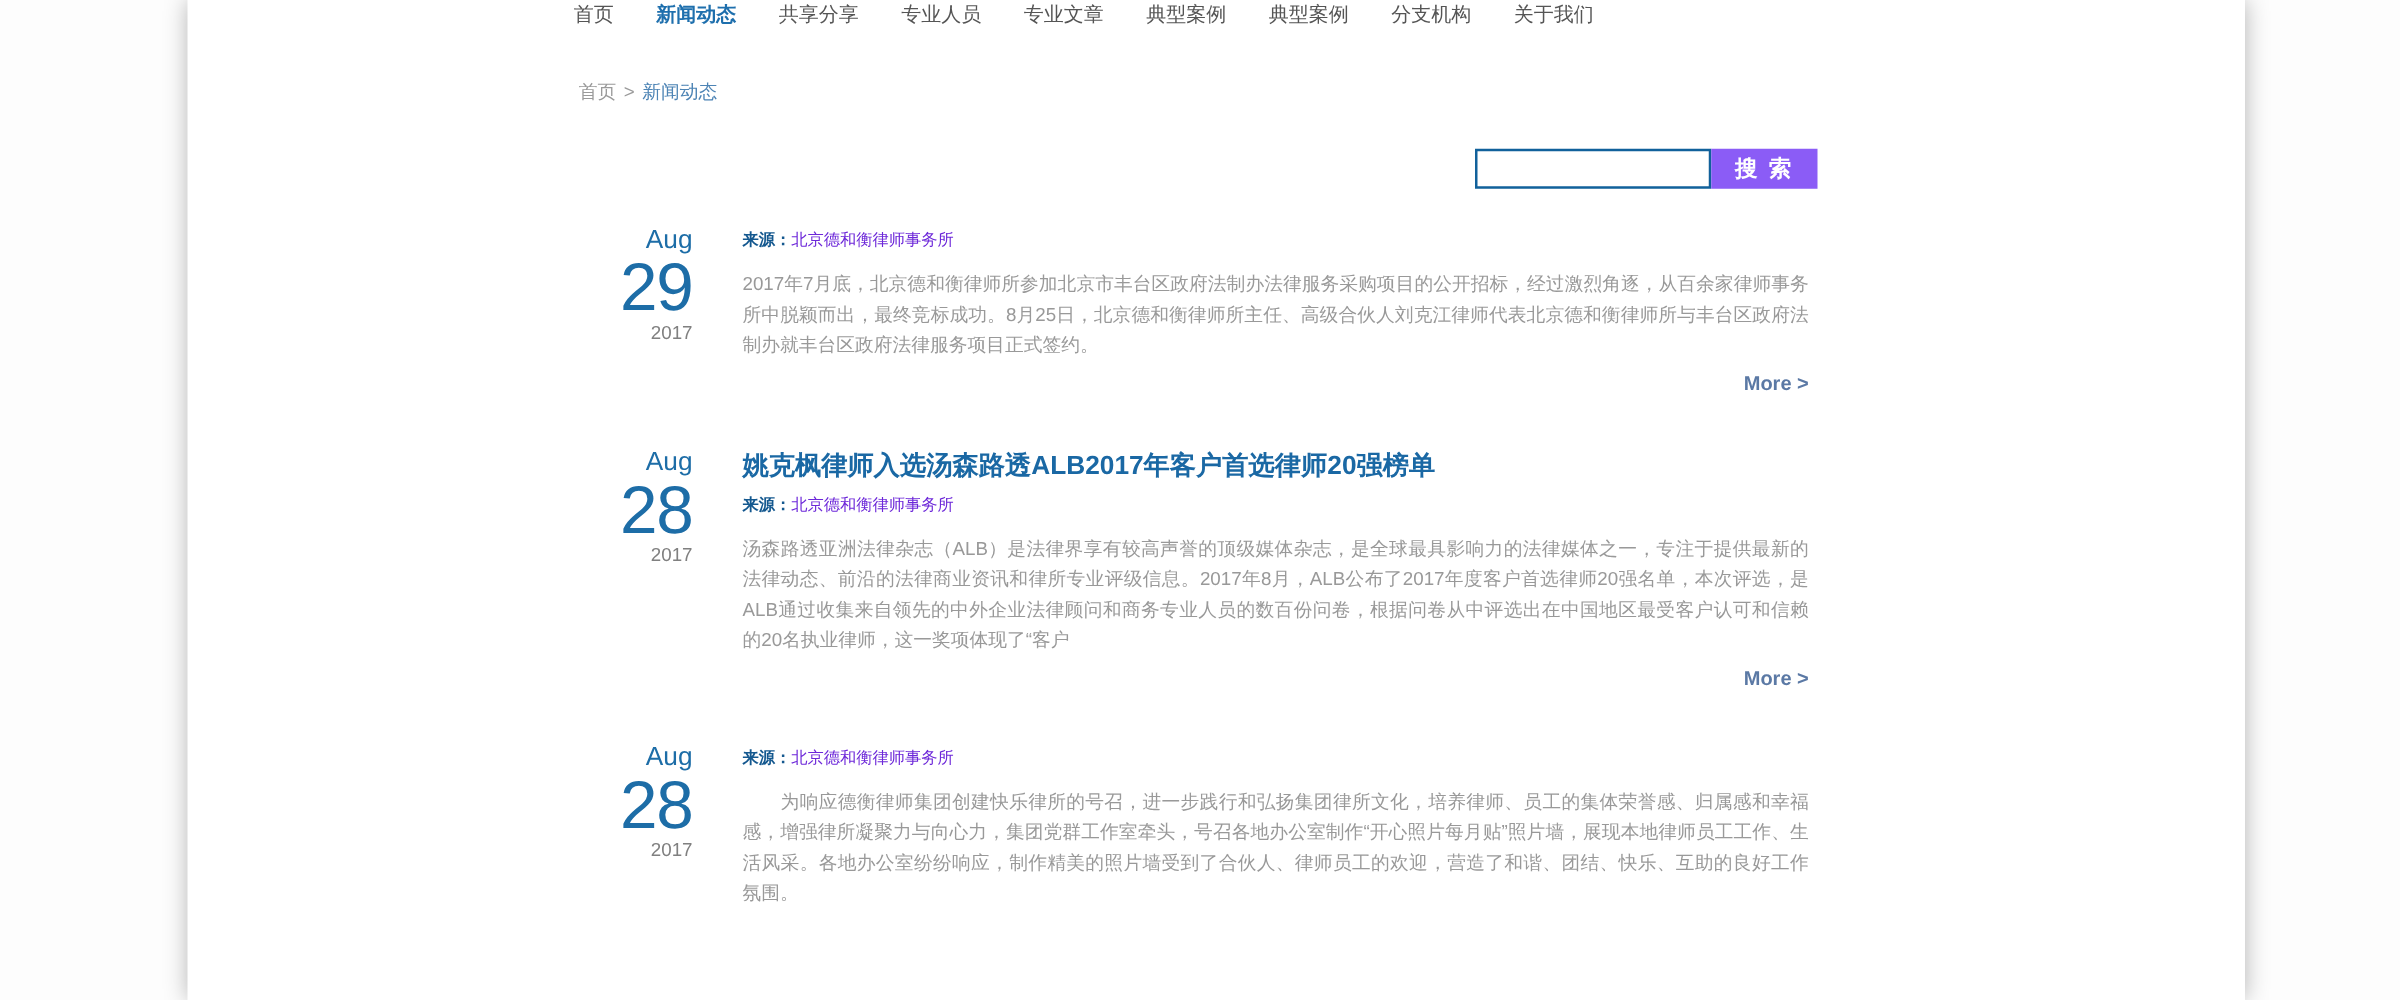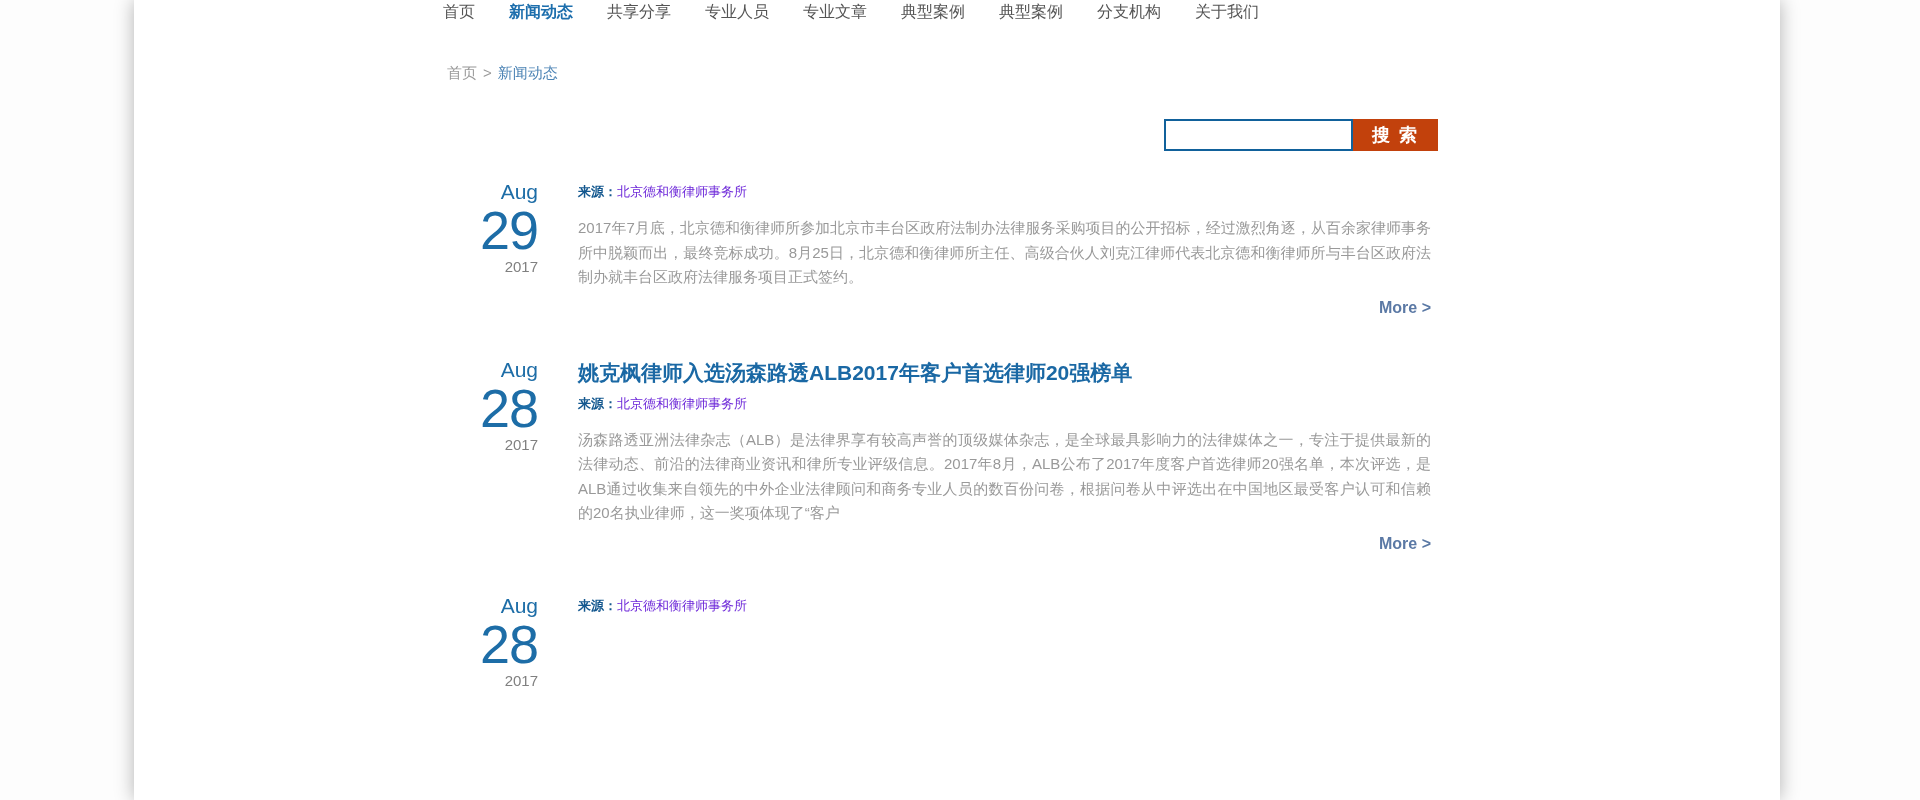--- a/index.html
+++ b/index.html
@@ -1,36 +1,36 @@
 <!DOCTYPE html>
 <html><head>
 <meta charset="utf-8">
 <style>
   * { margin:0; padding:0; box-sizing:border-box; }
   html,body { width:1920px; height:800px; overflow:hidden; background:#fdfdfd;
               font-family:"Liberation Sans","DejaVu Sans",sans-serif; }
   .page { position:relative; width:1920px; height:800px; }
-  .card { position:absolute; left:134px; top:0; width:1646px; height:800px;
+  .card { position:absolute; left:150px; top:0; width:1646px; height:800px;
           background:#ffffff; box-shadow:0 0 18px rgba(0,0,0,0.30); }
 
   
   .nav { display:flex; gap:34px; padding-top:2px; margin-left:309px; height:24px; }
   .nav-item { font-size:16px; color:#555555; cursor:pointer; text-decoration:none; white-space:nowrap; }
   .nav-item.active { color:#1e6fad; font-weight:bold; }
 
   
   .breadcrumb { margin-left:313px; margin-top:40px; font-size:15px; color:#9a9a9a; }
   .breadcrumb .sep { margin:0 6px; color:#9a9a9a; }
   .breadcrumb .crumb-current { color:#4d84b5; }
 
   
   .searchbar { margin-left:1030px; margin-top:36px; display:flex; height:32px; width:274px; }
   .search-input { width:189px; height:32px; border:2px solid #11619b; outline:none;
                   padding:0 8px; font-size:15px; background:#ffffff; }
-  .search-btn { width:85px; height:32px; background:#c2410c; color:#ffffff; border:none;
+  .search-btn { width:85px; height:32px; background:#8b5cf6; color:#ffffff; border:none;
                 font-size:18px; font-weight:bold; letter-spacing:2px; cursor:pointer;
                 display:flex; align-items:center; justify-content:center; }
 
   
   .news-list { margin-top:32px; margin-left:444px; width:853px; }
   .item { position:relative; margin-bottom:44px; }
   .date { position:absolute; left:-145px; top:-2px; width:105px; text-align:right;
           line-height:1; color:#1d6da7; }
   .date .month { font-size:21px; margin-bottom:3px; }
   .date .day   { font-size:54px; line-height:50px; letter-spacing:-1px; }
@@ -102,18 +102,19 @@
 
       <article class="item">
         <div class="date">
           <div class="month">Aug</div>
           <div class="day">28</div>
           <div class="year">2017</div>
         </div>
         <div class="source">
           <span class="src-label">来源：</span><span class="src-value">北京德和衡律师事务所</span>
         </div>
+        <p class="excerpt">　　为响应德衡律师集团创建快乐律所的号召，进一步践行和弘扬集团律所文化，培养律师、员工的集体荣誉感、归属感和幸福感，增强律所凝聚力与向心力，集团党群工作室牵头，号召各地办公室制作“开心照片每月贴”照片墙，展现本地律师员工工作、生活风采。各地办公室纷纷响应，制作精美的照片墙受到了合伙人、律师员工的欢迎，营造了和谐、团结、快乐、互助的良好工作氛围。</p>
 
       </article>
 
     </div>
   </div>
 </div>
 
 </body></html>

